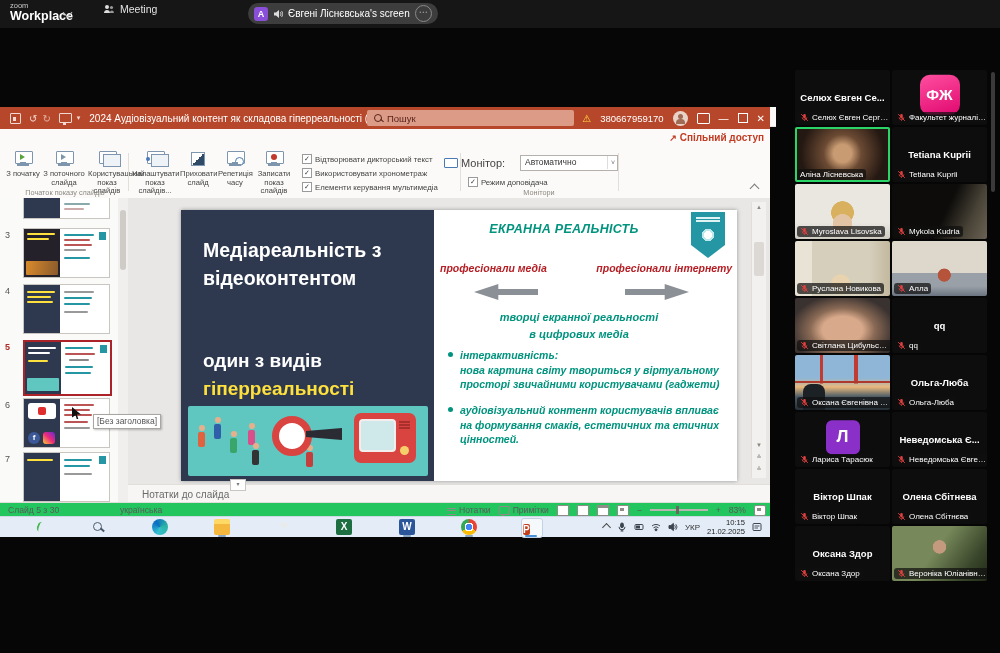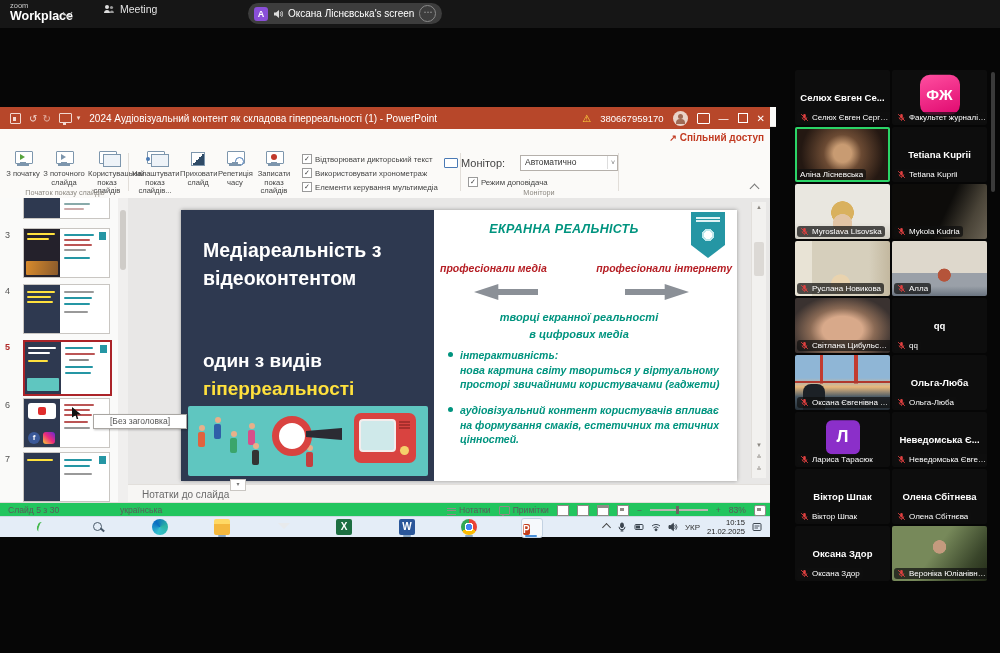--- a/index.html
+++ b/index.html
@@ -110,21 +110,21 @@
   .bul{display:flex;gap:7px;margin-bottom:11px;}
   .bul .dot{flex:0 0 auto;width:5px;height:5px;border-radius:50%;background:#00947f;margin-top:4px;}
   .bul .btxt{color:#00947f;font-weight:700;font-size:10.5px;line-height:1.4;}
 
   
   #vscroll{left:751px;top:95px;width:14px;height:276px;background:#f2f1ef;border-left:1px solid #e2dfdb;color:#8a8680;font-size:6px;text-align:center;}
   #vscroll .vthumb{position:absolute;left:2px;top:40px;width:10px;height:34px;background:#dcd9d5;border-radius:2px;}
 
   
   #cursor{left:72px;top:300px;width:9px;height:12px;background:#111;clip-path:polygon(0 0,100% 62%,55% 62%,70% 100%,52% 100%,40% 68%,0 88%);}
-  #tooltip{left:93px;top:307px;height:13px;background:#fff;border:1px solid #a9a6a2;box-shadow:1px 1px 2px rgba(0,0,0,.25);font-size:8.5px;color:#555;line-height:13px;padding:0 16px;white-space:nowrap;}
+  #tooltip{left:93px;top:307px;height:13px;background:#fff;border:1px solid #a9a6a2;box-shadow:1px 1px 2px rgba(0,0,0,.25);font-size:8.5px;color:#555;line-height:13px;padding:0 3px;white-space:nowrap;}
 
   
   #notes{left:128px;top:377px;width:642px;height:18px;background:#f7f6f4;border-top:1px solid #e2dfdb;font-size:10px;color:#6a6a6a;}
   #notes-split{left:102px;top:-6px;width:14px;height:10px;background:#fff;border:1px solid #c9c6c2;font-size:6px;color:#777;text-align:center;line-height:8px;}
   #statusbar{left:0;top:395px;width:770px;height:14px;background:#22c55e;border-top:1px solid #e1deda;font-size:8.6px;color:#5a5a5a;}
   #statusbar .lft{position:absolute;left:8px;top:2px;}
   #statusbar .lang{position:absolute;left:120px;top:2px;}
   #st-right{right:4px;top:0;height:14px;gap:8px;}
   .vicon{width:10px;height:9px;border:1px solid #8f8b86;background:#fff;}
   .vicon.v2{background:linear-gradient(90deg,#fff 48%,#8f8b86 48% 52%,#fff 52%);}
@@ -201,34 +201,38 @@
         <path d="M6.8 10c.2-1.6 1-2.4 2-2.4 1.2 0 1.9.8 2.1 2.4z" fill="#999"></path>
       </svg>
     <span>Meeting</span>
   </div>
   <div id="share-pill" class="a flex">
     <span class="pill-avatar">А</span>
     <svg width="10" height="10" viewBox="0 0 10 10">
         <path d="M1 3.5h2L6 1v8L3 6.5H1z" fill="#ddd"></path>
         <path d="M7.3 3.2a2.6 2.6 0 0 1 0 3.6M8.6 2a4.4 4.4 0 0 1 0 6" stroke="#ddd" fill="none" stroke-width=".9"></path>
       </svg>
-    <span>Оксана Ліснєвська's screen</span>
+    <span>Євгені Ліснєвська's screen</span>
     <span class="pill-ellipsis">⋯</span>
   </div>
 </div>
 
 <div id="ppt" class="a">
 
   <div id="ppt-titlebar" class="a flex">
     <span class="floppy"></span>
     <span class="qat">↺</span>
     <span class="qat" style="margin-left:5px;opacity:.7">↻</span>
     <span class="mini-mon"></span>
     <span class="qat" style="margin-left:5px;font-size:7px">▾</span>
     <span id="ppt-title">2024 Аудіовізуальний контент як складова  гіперреальності (1) - PowerPoint</span>
+    <div id="ppt-search" class="a flex">
+      <span class="mag"></span>
+      <span>Пошук</span>
+    </div>
     <div id="tb-right" class="a flex">
       <span class="warn">⚠</span>
       <span id="account-num">380667959170</span>
       <span class="tb-avatar"></span>
       <span class="ribopt"></span>
       <span class="winbtn">—</span>
       <span class="restore"></span>
       <span class="winbtn">✕</span>
     </div>
   </div>

